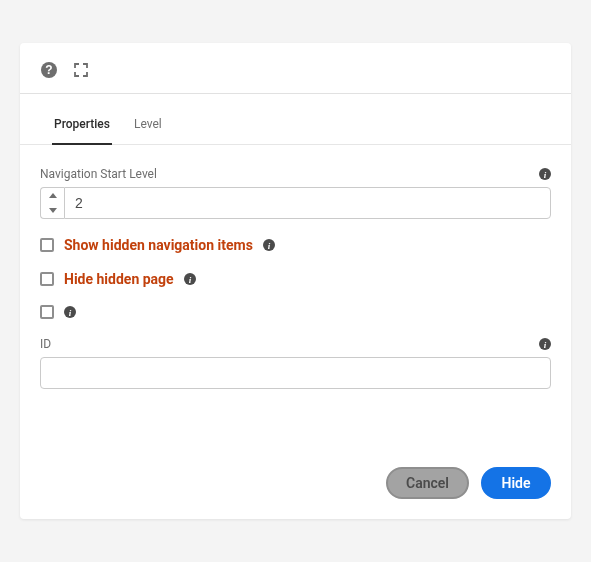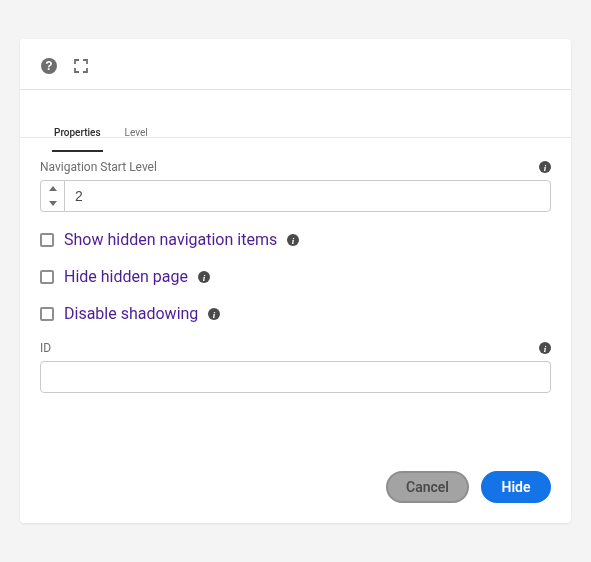--- a/index.html
+++ b/index.html
@@ -49,26 +49,26 @@
   }
   .tabs {
     display: flex;
     gap: 20px;
     padding: 0 32px;
     border-bottom: 1px solid #e6e6e6;
     margin-top: 8px;
   }
   .tab {
     padding: 14px 2px 12px 2px;
-    font-size: 10px;
+    font-size: 12px;
     color: #707070;
     cursor: pointer;
     border-bottom: 2px solid transparent;
     position: relative;
-    top: 15px;
+    top: 1px;
   }
   .tab.active {
     color: #2c2c2c;
     font-weight: 500;
     border-bottom: 2px solid #2c2c2c;
   }
   .content {
     padding: 22px 20px 10px 20px;
   }
   .field {
@@ -145,22 +145,23 @@
   .checkbox {
     width: 14px;
     height: 14px;
     border: 2px solid #8e8e8e;
     border-radius: 2px;
     cursor: pointer;
     flex-shrink: 0;
     background: #fff;
   }
   .checkbox-label {
-    font-size: 16px;
-    color: #4c1d95;
+    font-size: 14px;
+    color: #c2410c;
+    font-weight: bold;
   }
   .footer {
     display: flex;
     justify-content: flex-end;
     gap: 12px;
     padding: 50px 20px 20px 20px;
   }
   .btn {
     height: 32px;
     padding: 0 18px;
@@ -259,21 +260,20 @@
       <span class="info-icon">
         <svg width="12" height="12" viewBox="0 0 12 12">
             <circle cx="6" cy="6" r="6" fill="#4b4b4b"></circle>
             <text x="6" y="9.5" text-anchor="middle" font-size="9" font-weight="bold" fill="#fff" font-family="Georgia" font-style="italic">i</text>
           </svg>
       </span>
     </div>
 
     <div class="checkbox-row">
       <div class="checkbox"></div>
-      <span class="checkbox-label">Disable shadowing</span>
       <span class="info-icon">
         <svg width="12" height="12" viewBox="0 0 12 12">
             <circle cx="6" cy="6" r="6" fill="#4b4b4b"></circle>
             <text x="6" y="9.5" text-anchor="middle" font-size="9" font-weight="bold" fill="#fff" font-family="Georgia" font-style="italic">i</text>
           </svg>
       </span>
     </div>
 
     <div class="field">
       <div class="label-row">

